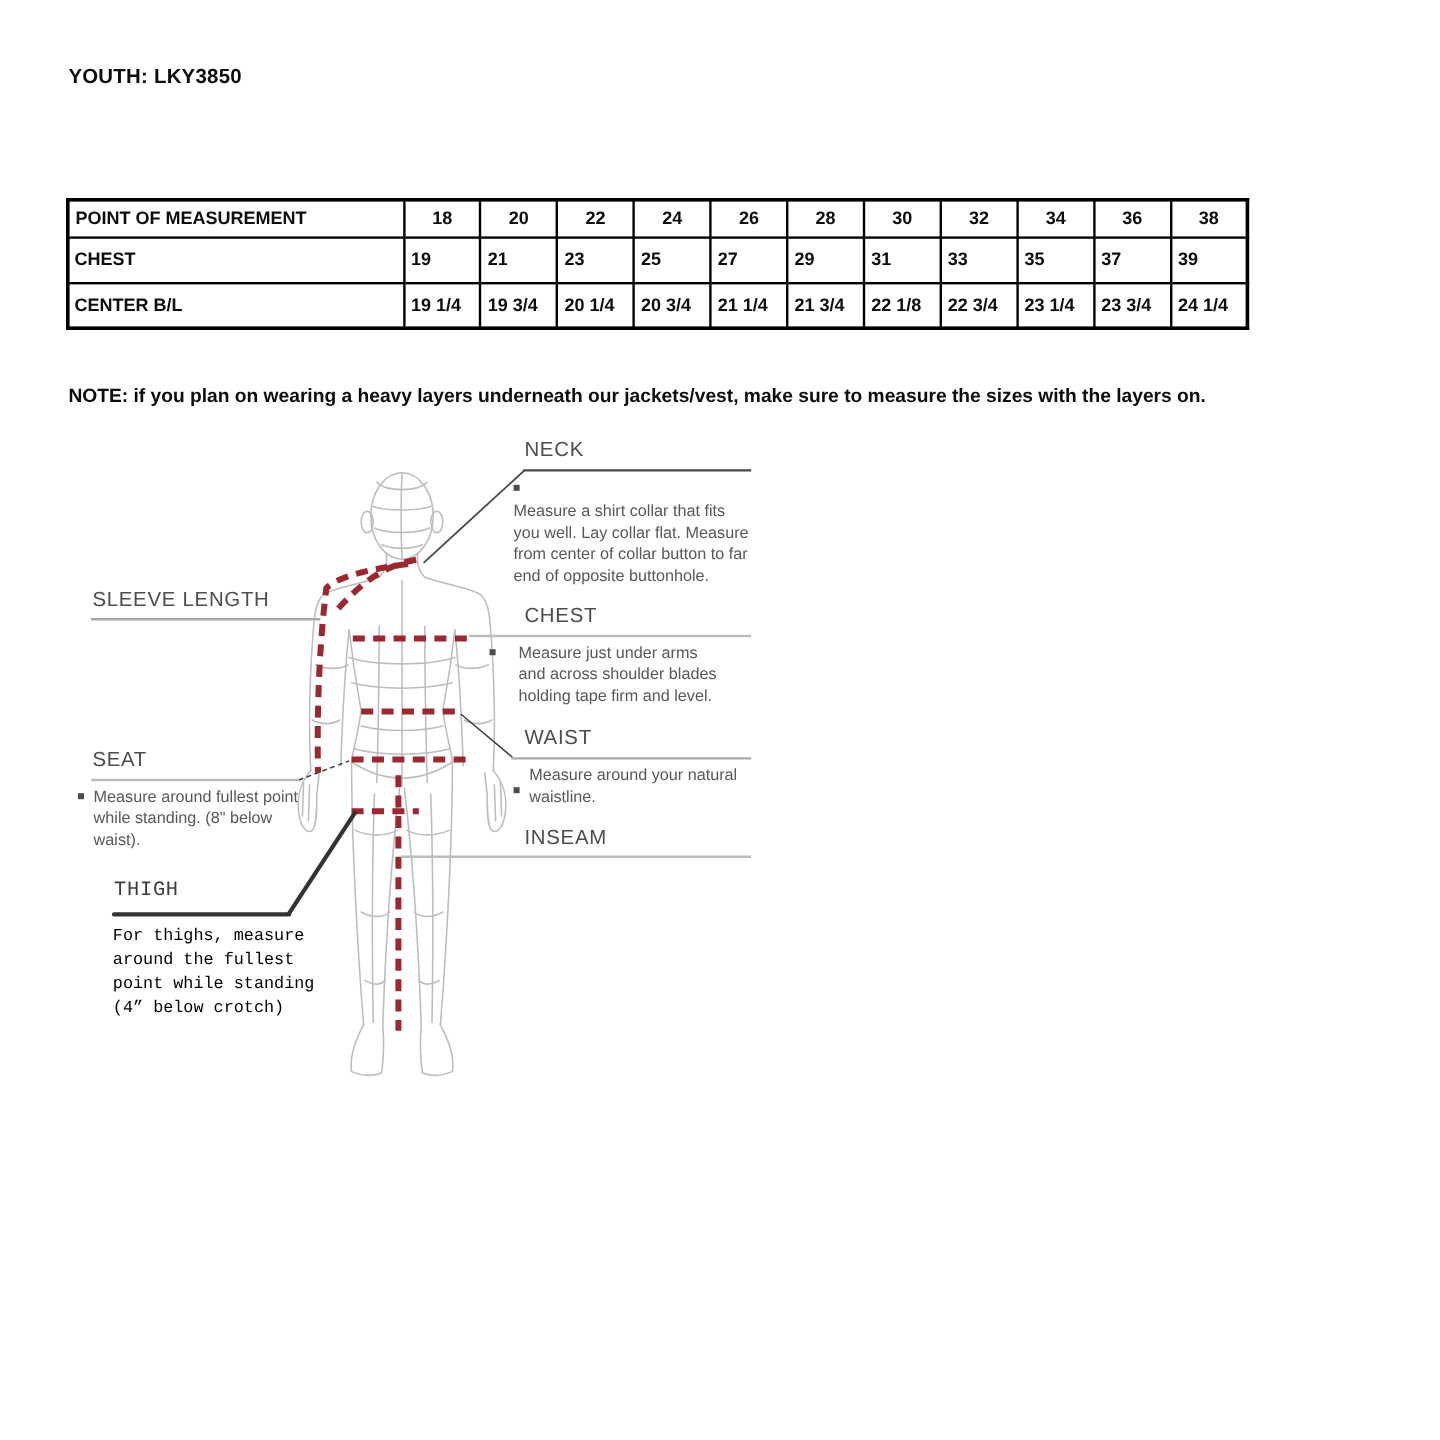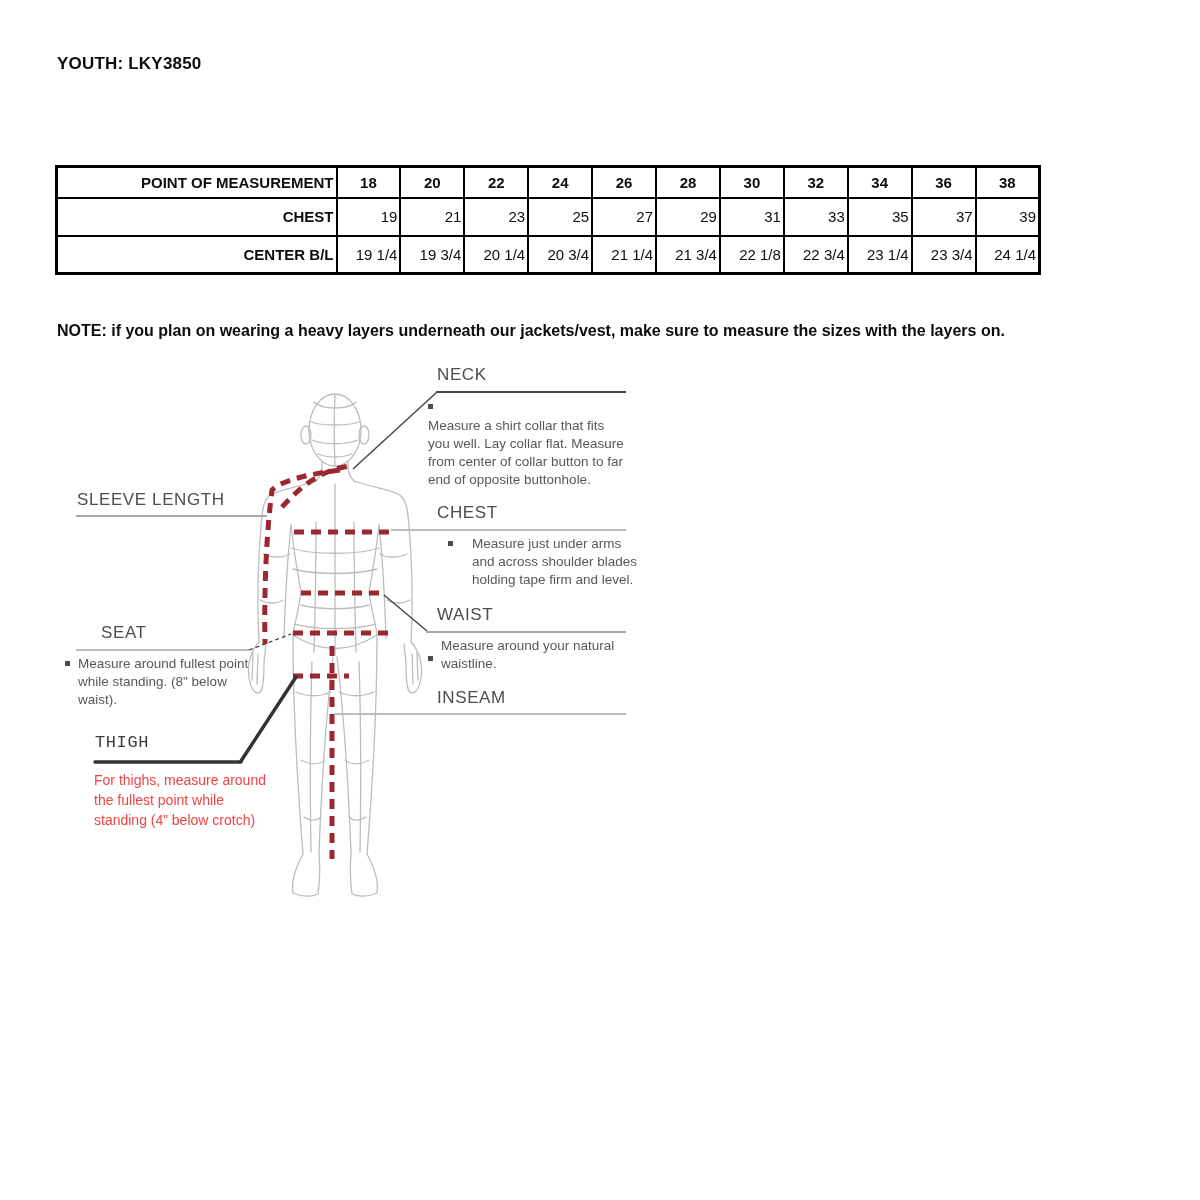--- a/index.html
+++ b/index.html
@@ -20,26 +20,26 @@
   }
   
   .size-table{
     position:absolute;left:55px;top:165px;width:986px;
     border-collapse:collapse;table-layout:fixed;
     border:3px solid #000;background:#fff;
   }
   .size-table th,.size-table td{
     border:2px solid #000;
     font-size:15px;vertical-align:middle;color:#0d0d0d;
-    padding:0 2px 0 5px;text-align:right;overflow:hidden;white-space:nowrap;
+    padding:0 2px 0 5px;text-align:left;overflow:hidden;white-space:nowrap;
   }
   .size-table thead th{height:31px;font-weight:bold;}
   .size-table thead th.num{text-align:center;padding:0;border-radius:13px;}
   .size-table tbody th{height:38px;font-weight:bold;padding-left:4px;}
-  .size-table tbody td{height:38px;font-weight:normal;}
+  .size-table tbody td{height:38px;font-weight:bold;}
   
   .note{
     position:absolute;left:57px;top:322px;width:1000px;
     font-size:16px;font-weight:bold;color:#0d0d0d;
   }
   
   .diagram{position:absolute;left:60px;top:362px;width:575px;height:548px;}
   .diagram svg{position:absolute;left:0;top:0;}
   .sec{position:absolute;}
   .sec-title{
@@ -48,21 +48,21 @@
   }
   .sec-body{
     display:flex;gap:8px;
     font-size:13.5px;line-height:18px;color:var(--body-color);
   }
   .bullet{
     width:5px;height:5px;background:#4c4c4c;margin-top:6px;flex:none;
   }
   .thigh-title{color:#3c3c3c;}
   .thigh-body{
-    font-size:14px;line-height:20px;color:#ef4444;
+    font-size:14px;line-height:20px;color:#000000;font-family:Liberation Mono, monospace;
   }
   
   .fig{stroke:var(--figure-stroke);fill:none;stroke-width:1.3;stroke-linecap:round;}
   .redline{stroke:var(--measure-line);fill:none;stroke-width:5;stroke-dasharray:10 7;}
   .lead-dark{stroke:#474747;fill:none;stroke-width:1.5;}
   .rule-dark{stroke:#474747;fill:none;stroke-width:2;}
   .rule-gray{stroke:#a9a9a9;fill:none;stroke-width:2;}
   .rule-light{stroke:#bcbcbc;fill:none;stroke-width:2;}
   .lead-thin{stroke:#3a3a3a;fill:none;stroke-width:1.2;}
   .lead-dashed{stroke:#3a3a3a;fill:none;stroke-width:1.2;stroke-dasharray:4 3;}
@@ -211,36 +211,36 @@
     </g>
   </svg>
 
   <div class="sec sec-title" style="left:377px;top:3px;">NECK</div>
   <div class="sec sec-body" style="left:368px;top:36px;width:198px;flex-direction:column;">
     <span class="bullet"></span>
     <span>Measure a shirt collar that fits you well. Lay collar flat. Measure from center of collar button to far end of opposite buttonhole.</span>
   </div>
 
   <div class="sec sec-title" style="left:377px;top:141px;">CHEST</div>
-  <div class="sec sec-body" style="left:388px;top:173px;width:198px;gap:19px;">
+  <div class="sec sec-body" style="left:348px;top:173px;width:198px;gap:19px;">
     <span class="bullet"></span>
     <span>Measure just under arms and across shoulder blades holding tape firm and level.</span>
   </div>
 
   <div class="sec sec-title" style="left:377px;top:243px;">WAIST</div>
   <div class="sec sec-body" style="left:368px;top:275px;width:198px;align-items:center;">
     <span class="bullet"></span>
     <span>Measure around your natural waistline.</span>
   </div>
 
   <div class="sec sec-title" style="left:377px;top:326px;">INSEAM</div>
 
   <div class="sec sec-title" style="left:17px;top:128px;">SLEEVE LENGTH</div>
 
-  <div class="sec sec-title" style="left:17px;top:261px;margin-left:24px;">SEAT</div>
+  <div class="sec sec-title" style="left:17px;top:261px;">SEAT</div>
   <div class="sec sec-body" style="left:5px;top:293px;width:186px;">
     <span class="bullet"></span>
     <span>Measure around fullest point while standing. (8" below waist).</span>
   </div>
 
   <div class="sec sec-title thigh-title" style="left:35px;top:371px;font-family:Liberation Mono, monospace;">THIGH</div>
   <div class="sec thigh-body" style="left:34px;top:408px;width:182px;">
     <span>For thighs, measure around the fullest point while standing (4” below crotch)</span>
   </div>
 </div>

